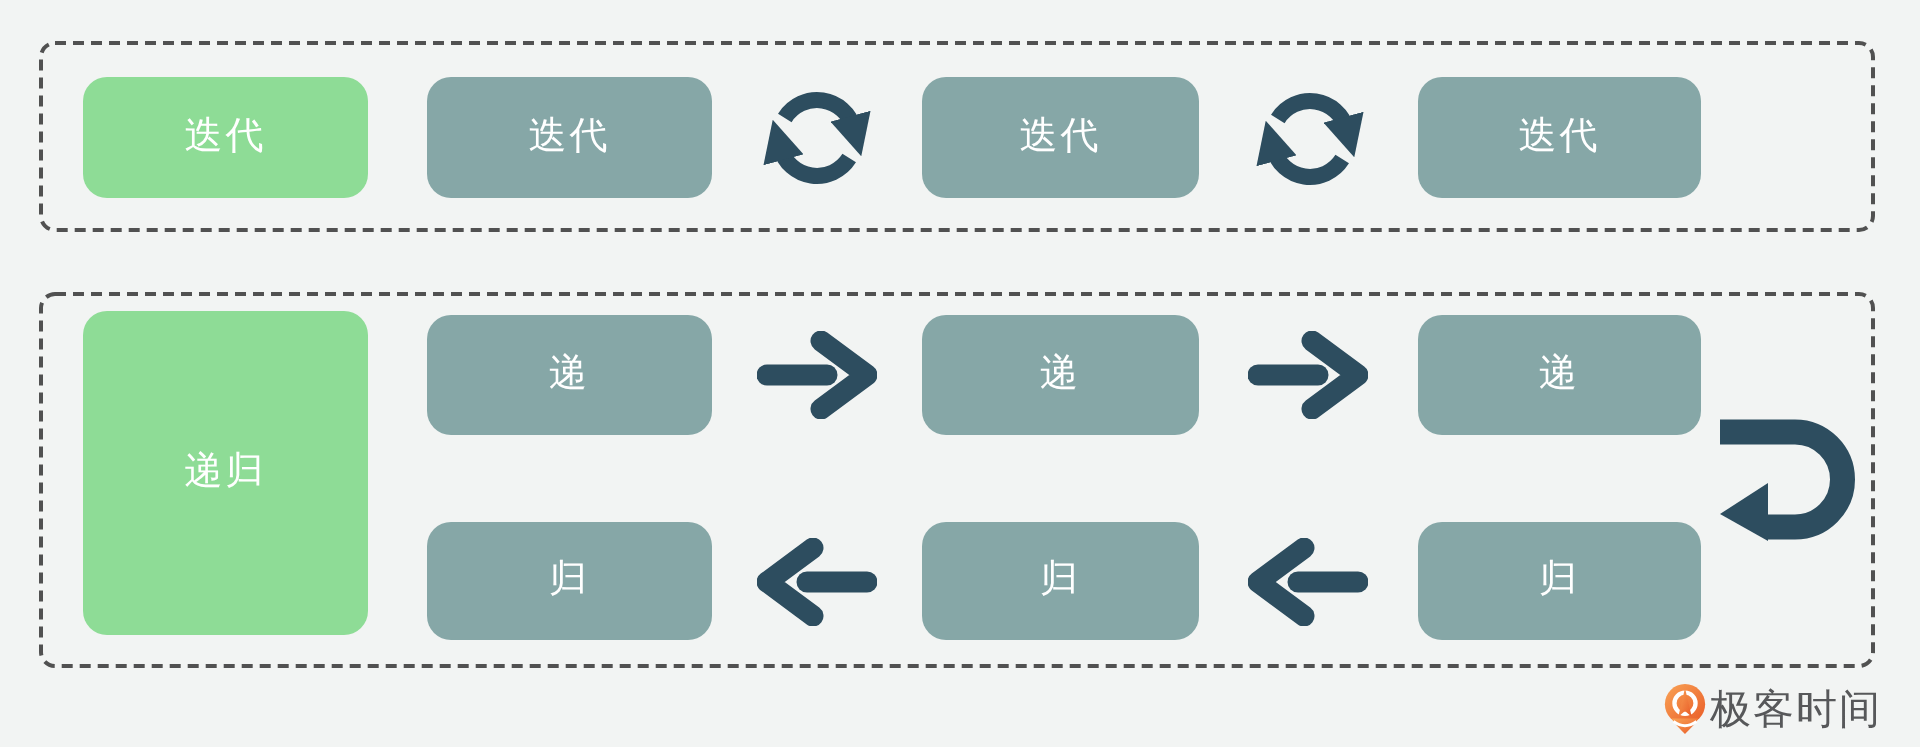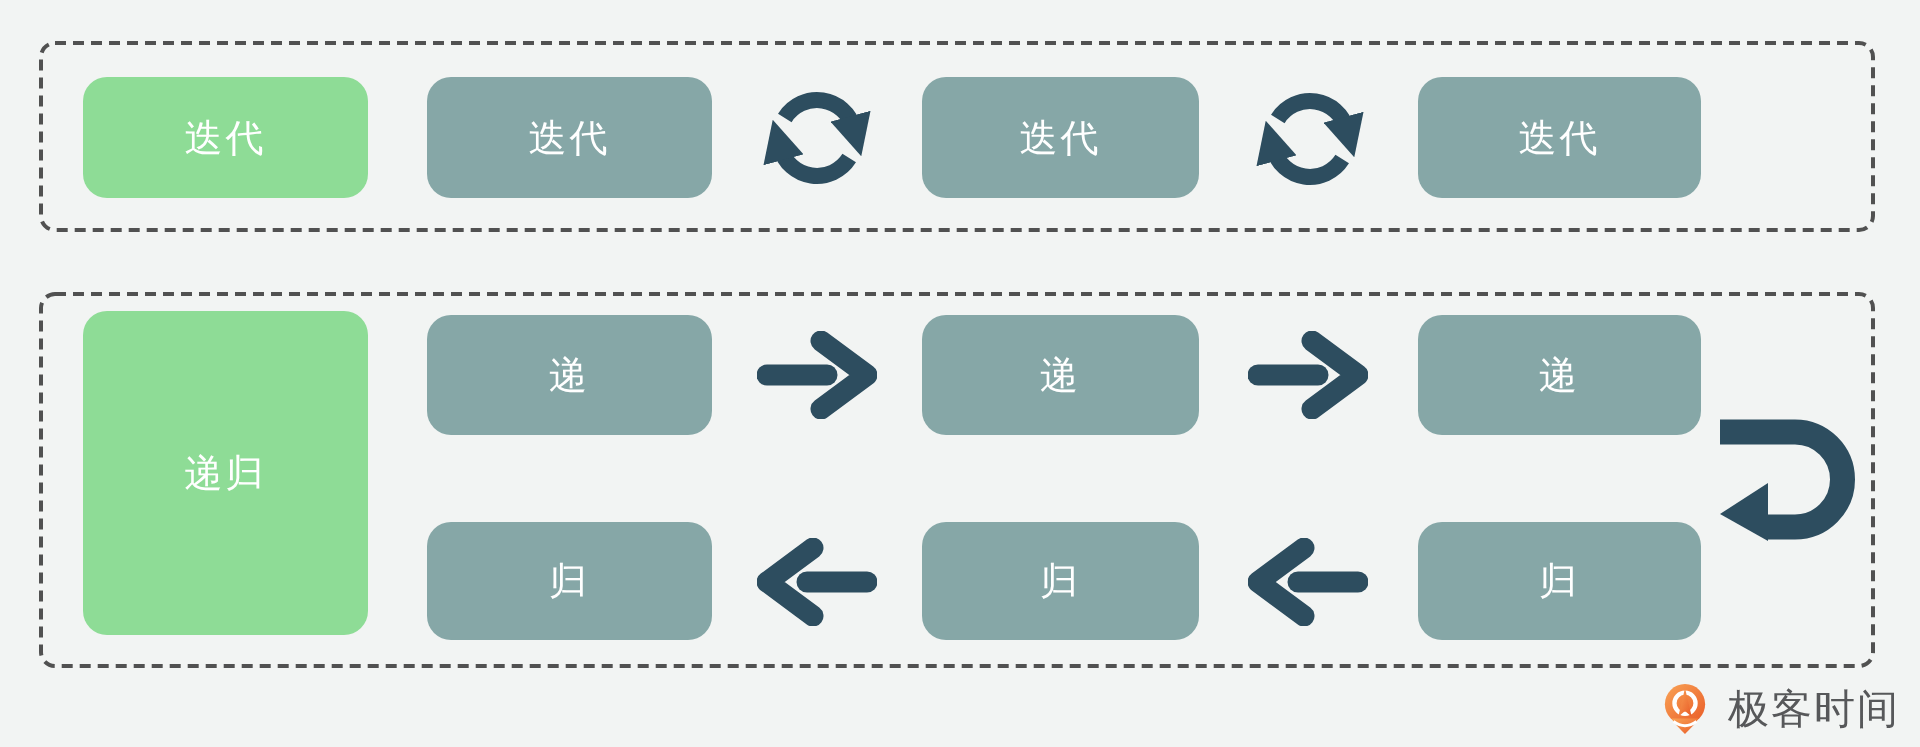--- a/index.html
+++ b/index.html
@@ -26,20 +26,21 @@
     stroke:var(--dash);
     stroke-width:4;
     stroke-dasharray:11 7;
   }
   .box{
     position:absolute;
     border-radius:24px;
     display:flex;
     align-items:center;
     justify-content:center;
+    font-family:Liberation Mono, monospace;
   }
   .box.green{background:var(--green);}
   .box.teal{background:var(--teal);}
   .box-label{
     color:var(--boxtext);
     font-size:38px;
     letter-spacing:3px;
     line-height:1;
     user-select:none;
   }
@@ -50,21 +51,21 @@
   }
   .connector .fill{fill:var(--dark);}
   .arrow-left{transform:scaleX(-1);}
   .brand{
     position:absolute;
     left:1662px;
     top:681px;
     height:56px;
     display:flex;
     align-items:center;
-    gap:20px;
+    gap:2px;
   }
   .brand-text{
     color:var(--logotext);
     font-size:41px;
     font-weight:500;
     letter-spacing:2px;
     line-height:1;
     white-space:nowrap;
   }
 </style>

